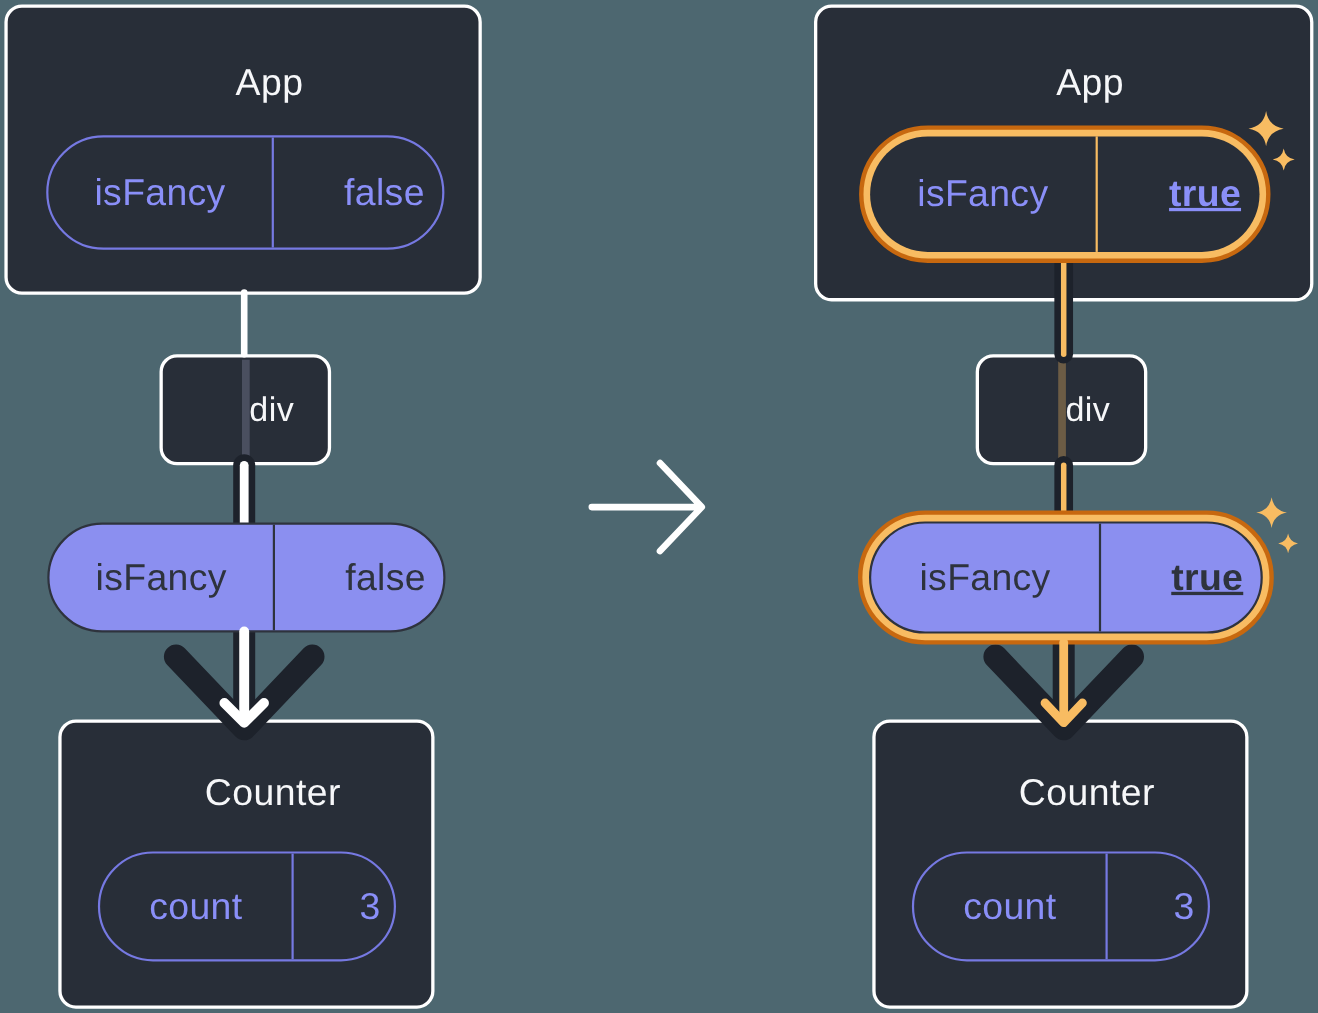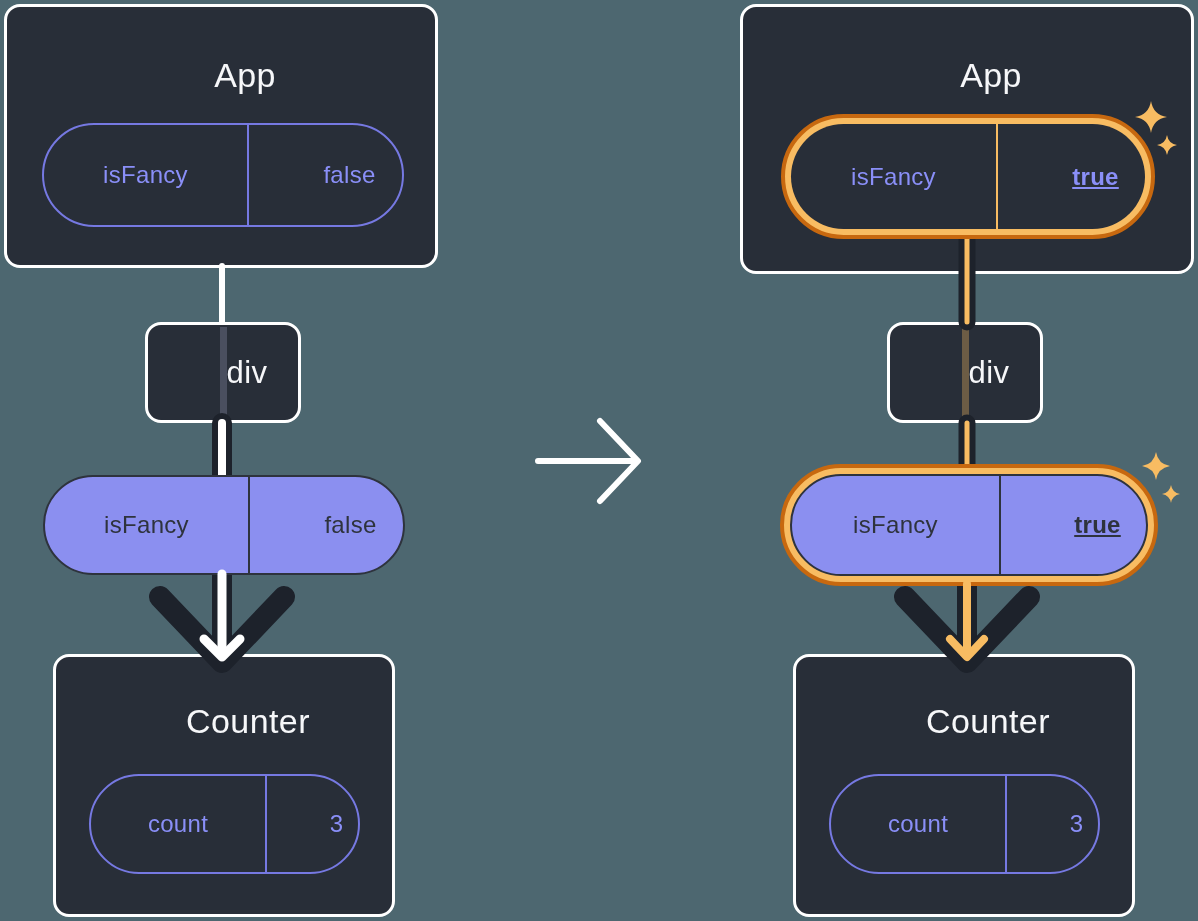--- a/index.html
+++ b/index.html
@@ -26,21 +26,21 @@
   .ghost-line{position:absolute;top:2px;bottom:2px;width:7px;left:calc(50% - 3.5px);}
   .ghost-white{background:rgba(195,200,235,.22);}
   .ghost-orange{background:rgba(248,188,98,.33);}
   .pill{position:absolute;box-sizing:border-box;display:flex;border-radius:999px;}
   .pill-outline{border:2.5px solid var(--purple-outline);background:transparent;}
   .pill-filled{background:var(--prop-pill-fill);border:2px solid var(--dark-text);}
   .ring{position:absolute;box-sizing:border-box;border-radius:999px;
         border:4px solid var(--highlight-orange-dark);background:var(--highlight-orange-light);}
   .ring-inner{position:absolute;inset:6px;box-sizing:border-box;border-radius:999px;display:flex;}
   .ring-inner.dark{background:var(--component-box-fill);}
-  .cell{display:flex;align-items:center;justify-content:center;font-size:24px;letter-spacing:.3px;}
+  .cell{display:flex;align-items:center;justify-content:center;font-size:34px;letter-spacing:.3px;}
   .cell-grow{flex:1;margin-left:48px;}
   .div-purple{border-right:2.5px solid var(--purple-outline);}
   .div-dark{border-right:2.5px solid var(--dark-text);}
   .div-orange{border-right:2.5px solid var(--highlight-orange-light);}
   .txt-purple{color:var(--purple-text);}
   .txt-dark{color:var(--dark-text);}
   .bold{font-weight:700;text-decoration:underline;}
   svg.layer{position:absolute;left:0;top:0;pointer-events:none;}
   svg.layer path{fill:none;stroke-linecap:round;stroke-linejoin:round;}
   .ln-white{stroke:var(--connector-white);}

